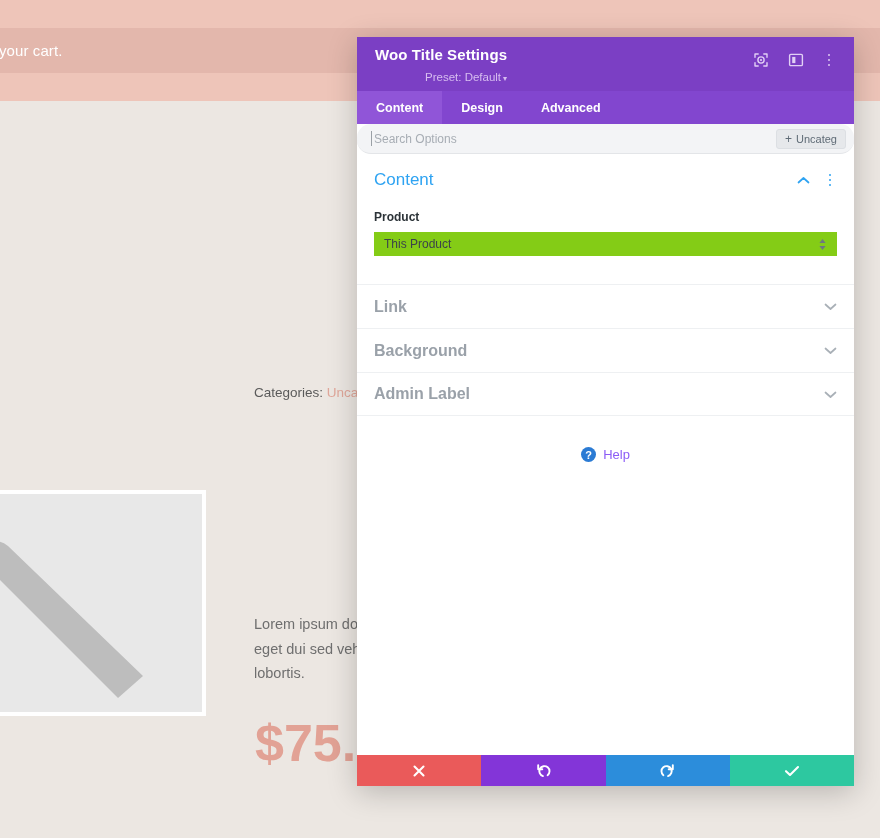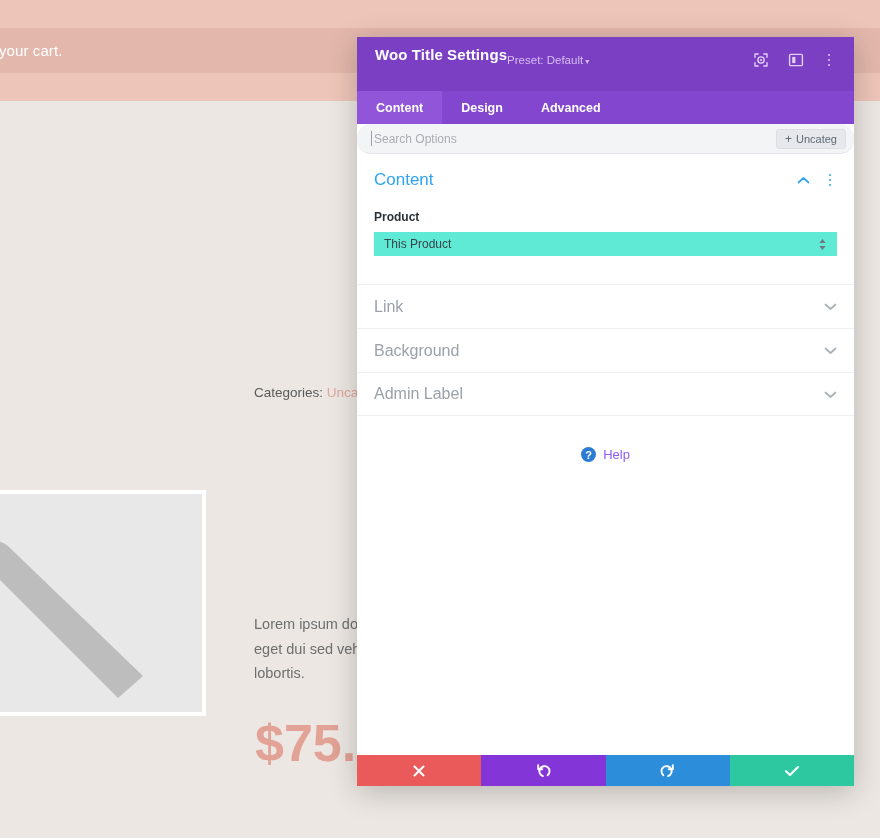--- a/index.html
+++ b/index.html
@@ -111,21 +111,21 @@
     overflow: hidden;
   }
 
   .modal-header {
     background: #7b3fc4;
     height: 54px;
     padding: 9px 18px 0 18px;
     display: flex; align-items: flex-start;
     position: relative;
   }
-  .modal-titles { display: flex; flex-direction: row; text-align: right; }
+  .modal-titles { display: flex; flex-direction: column; text-align: right; }
   .modal-title {
     color: #ffffff; font-size: 15px; font-weight: 700;
     letter-spacing: .1px;
   }
   .modal-preset {
     color: #d7bdf0; font-size: 11.5px;
     margin-top: 8px;
   }
   .modal-preset .caret { font-size: 8px; margin-left: 2px; }
 
@@ -215,21 +215,21 @@
   }
   .chev-up { cursor: pointer; line-height: 0; }
   .dots-vert.blue i { background: #2ea3f2; }
 
   .field-group { margin-top: 14px; }
   .field-label {
     font-size: 12px; font-weight: 700; color: #2c3338;
     margin-bottom: 8px;
   }
   .select-box {
-    background: #5eead4;
+    background: #84cc16;
     height: 24px;
     display: flex; align-items: center;
     padding: 0 10px;
     font-size: 12px; color: #3c434a;
     cursor: pointer;
     position: relative;
   }
   .select-arrows {
     margin-left: auto;
     display: flex; flex-direction: column; gap: 2px;
@@ -239,21 +239,21 @@
   .collapsed-list { margin-top: 28px; }
   .collapsed-row {
     height: 44px;
     border-top: 1px solid #eef0f2;
     display: flex; align-items: center;
     padding: 0 17px;
     cursor: pointer;
   }
   .collapsed-row:last-child { border-bottom: 1px solid #eef0f2; }
   .collapsed-label {
-    font-size: 16px; color: #9aa1a9; font-weight: 400;
+    font-size: 16px; color: #9aa1a9; font-weight: 700;
   }
   .collapsed-row .chev-down { margin-left: auto; line-height: 0; }
 
   .help-row {
     display: flex; align-items: center; justify-content: center;
     gap: 7px;
     margin-top: 31px;
   }
   .help-icon {
     width: 15px; height: 15px; border-radius: 50%;

